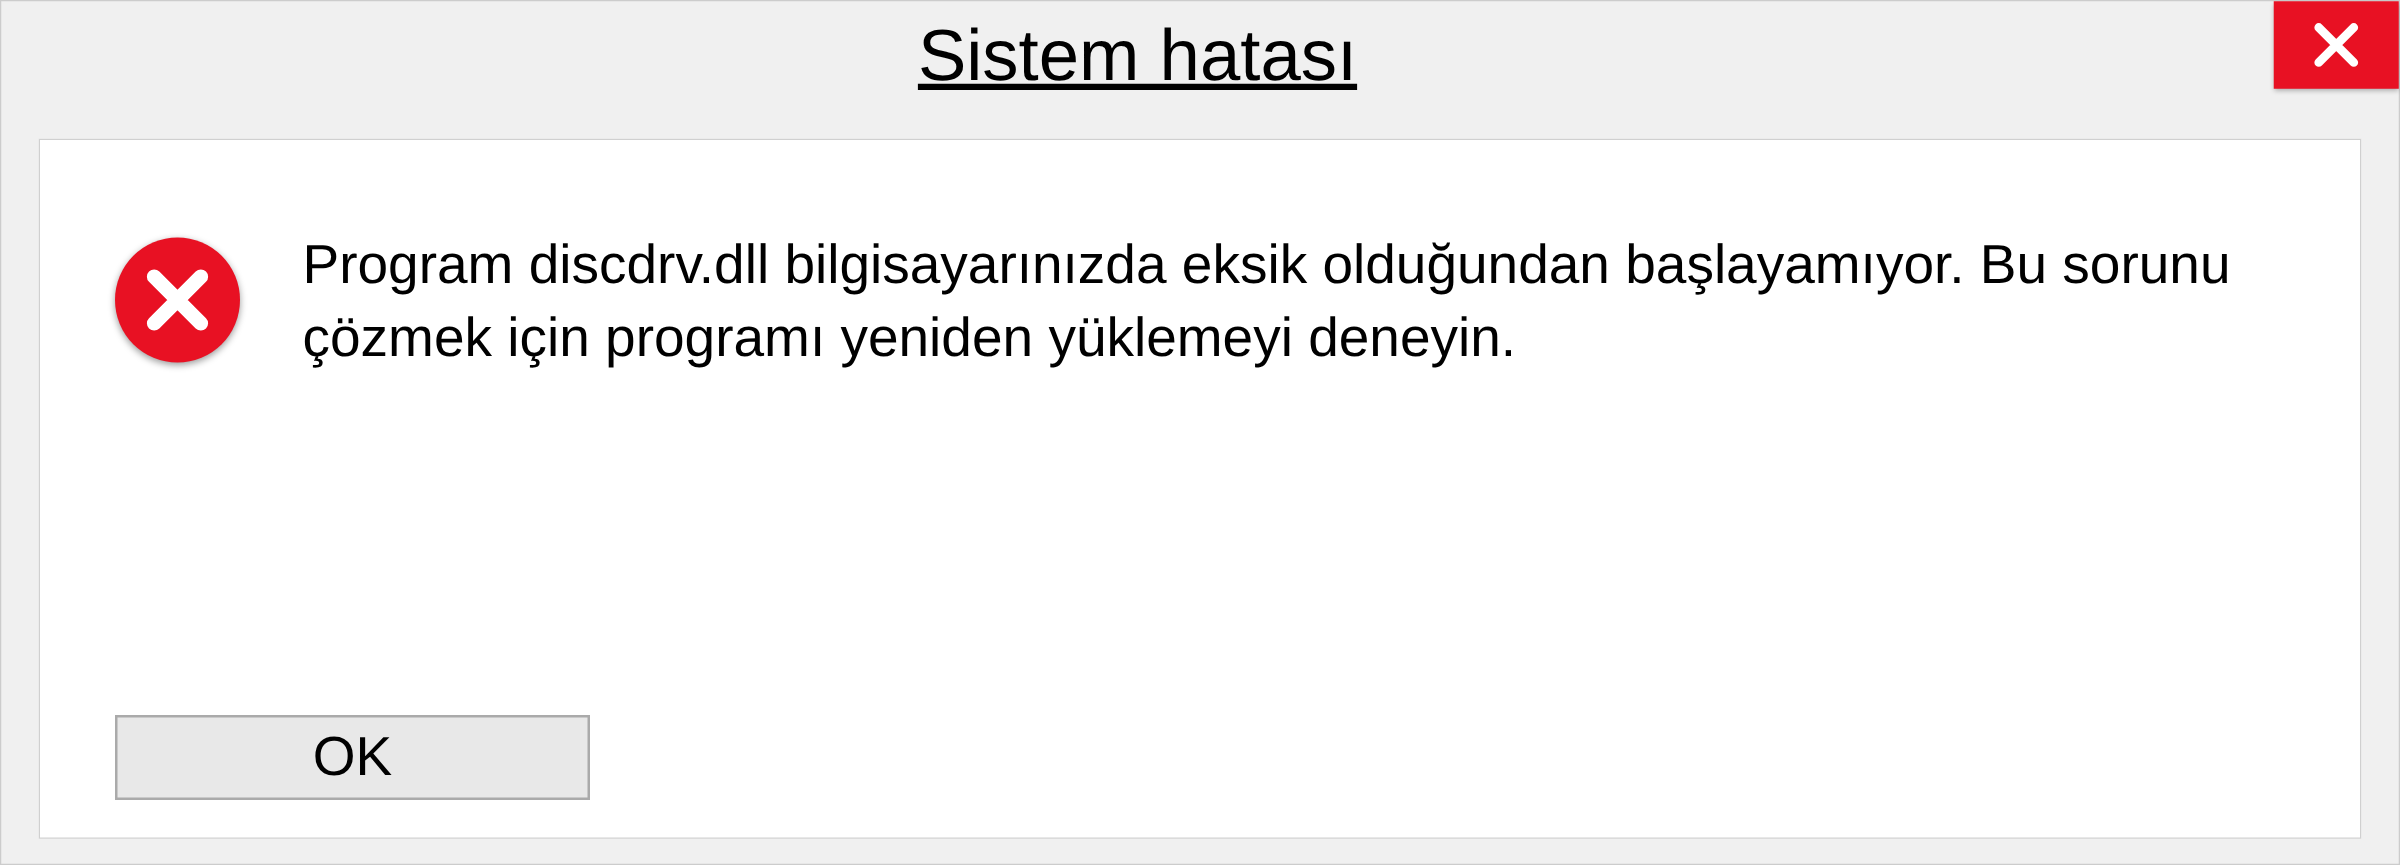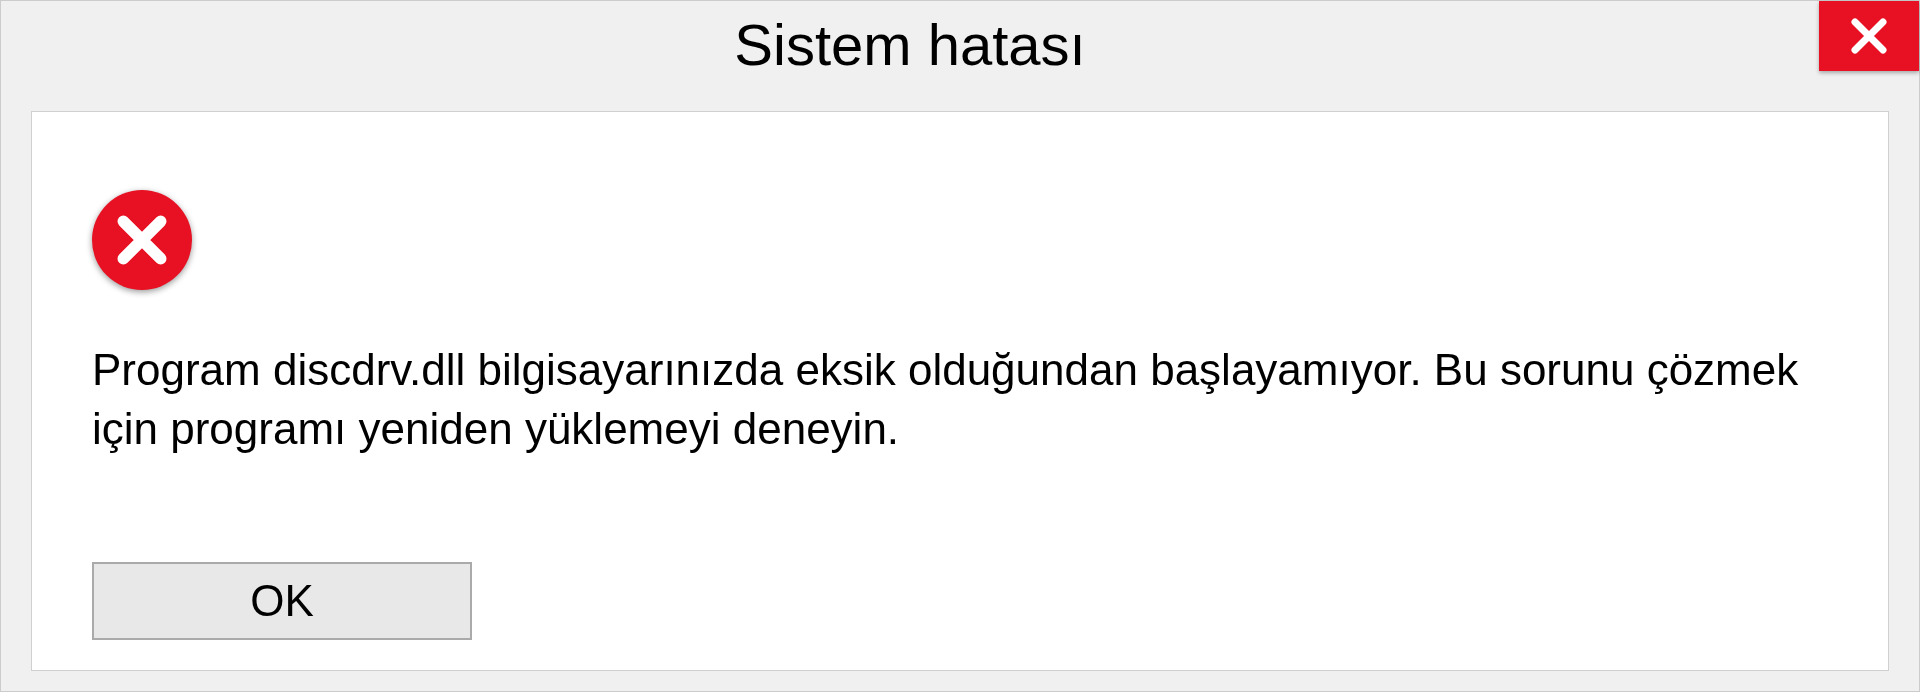--- a/index.html
+++ b/index.html
@@ -22,20 +22,21 @@
       display: flex;
       flex-direction: column;
     }
     .title-bar {
       display: flex;
       align-items: flex-start;
       justify-content: space-between;
       padding: 0;
       height: 100px;
       position: relative;
+      text-decoration: underline;
     }
     .title-text {
       font-size: 58px;
       font-weight: 400;
       color: #000;
       margin: 0 auto;
       padding-top: 10px;
       text-align: center;
       flex: 1;
     }
@@ -61,21 +62,20 @@
       display: flex;
       flex-direction: column;
       padding: 60px 60px 30px 60px;
       position: relative;
     }
     .message-row {
       display: flex;
       align-items: flex-start;
       gap: 50px;
       margin-top: 10px;
-      flex-direction: column;
     }
     .error-icon-circle {
       width: 100px;
       height: 100px;
       border-radius: 50%;
       background: #e81123;
       display: flex;
       align-items: center;
       justify-content: center;
       flex-shrink: 0;
@@ -101,21 +101,21 @@
     }
     .watermark {
       font-size: 64px;
       font-weight: 900;
       color: #e81123;
       letter-spacing: -1px;
       font-family: Arial, sans-serif;
     }
     .ok-button {
       width: 380px;
-      height: 78px;
+      height: 68px;
       background: #e8e8e8;
       border: 2px solid #aaa;
       font-size: 44px;
       color: #000;
       display: flex;
       align-items: center;
       justify-content: center;
       cursor: pointer;
     }
   </style>

